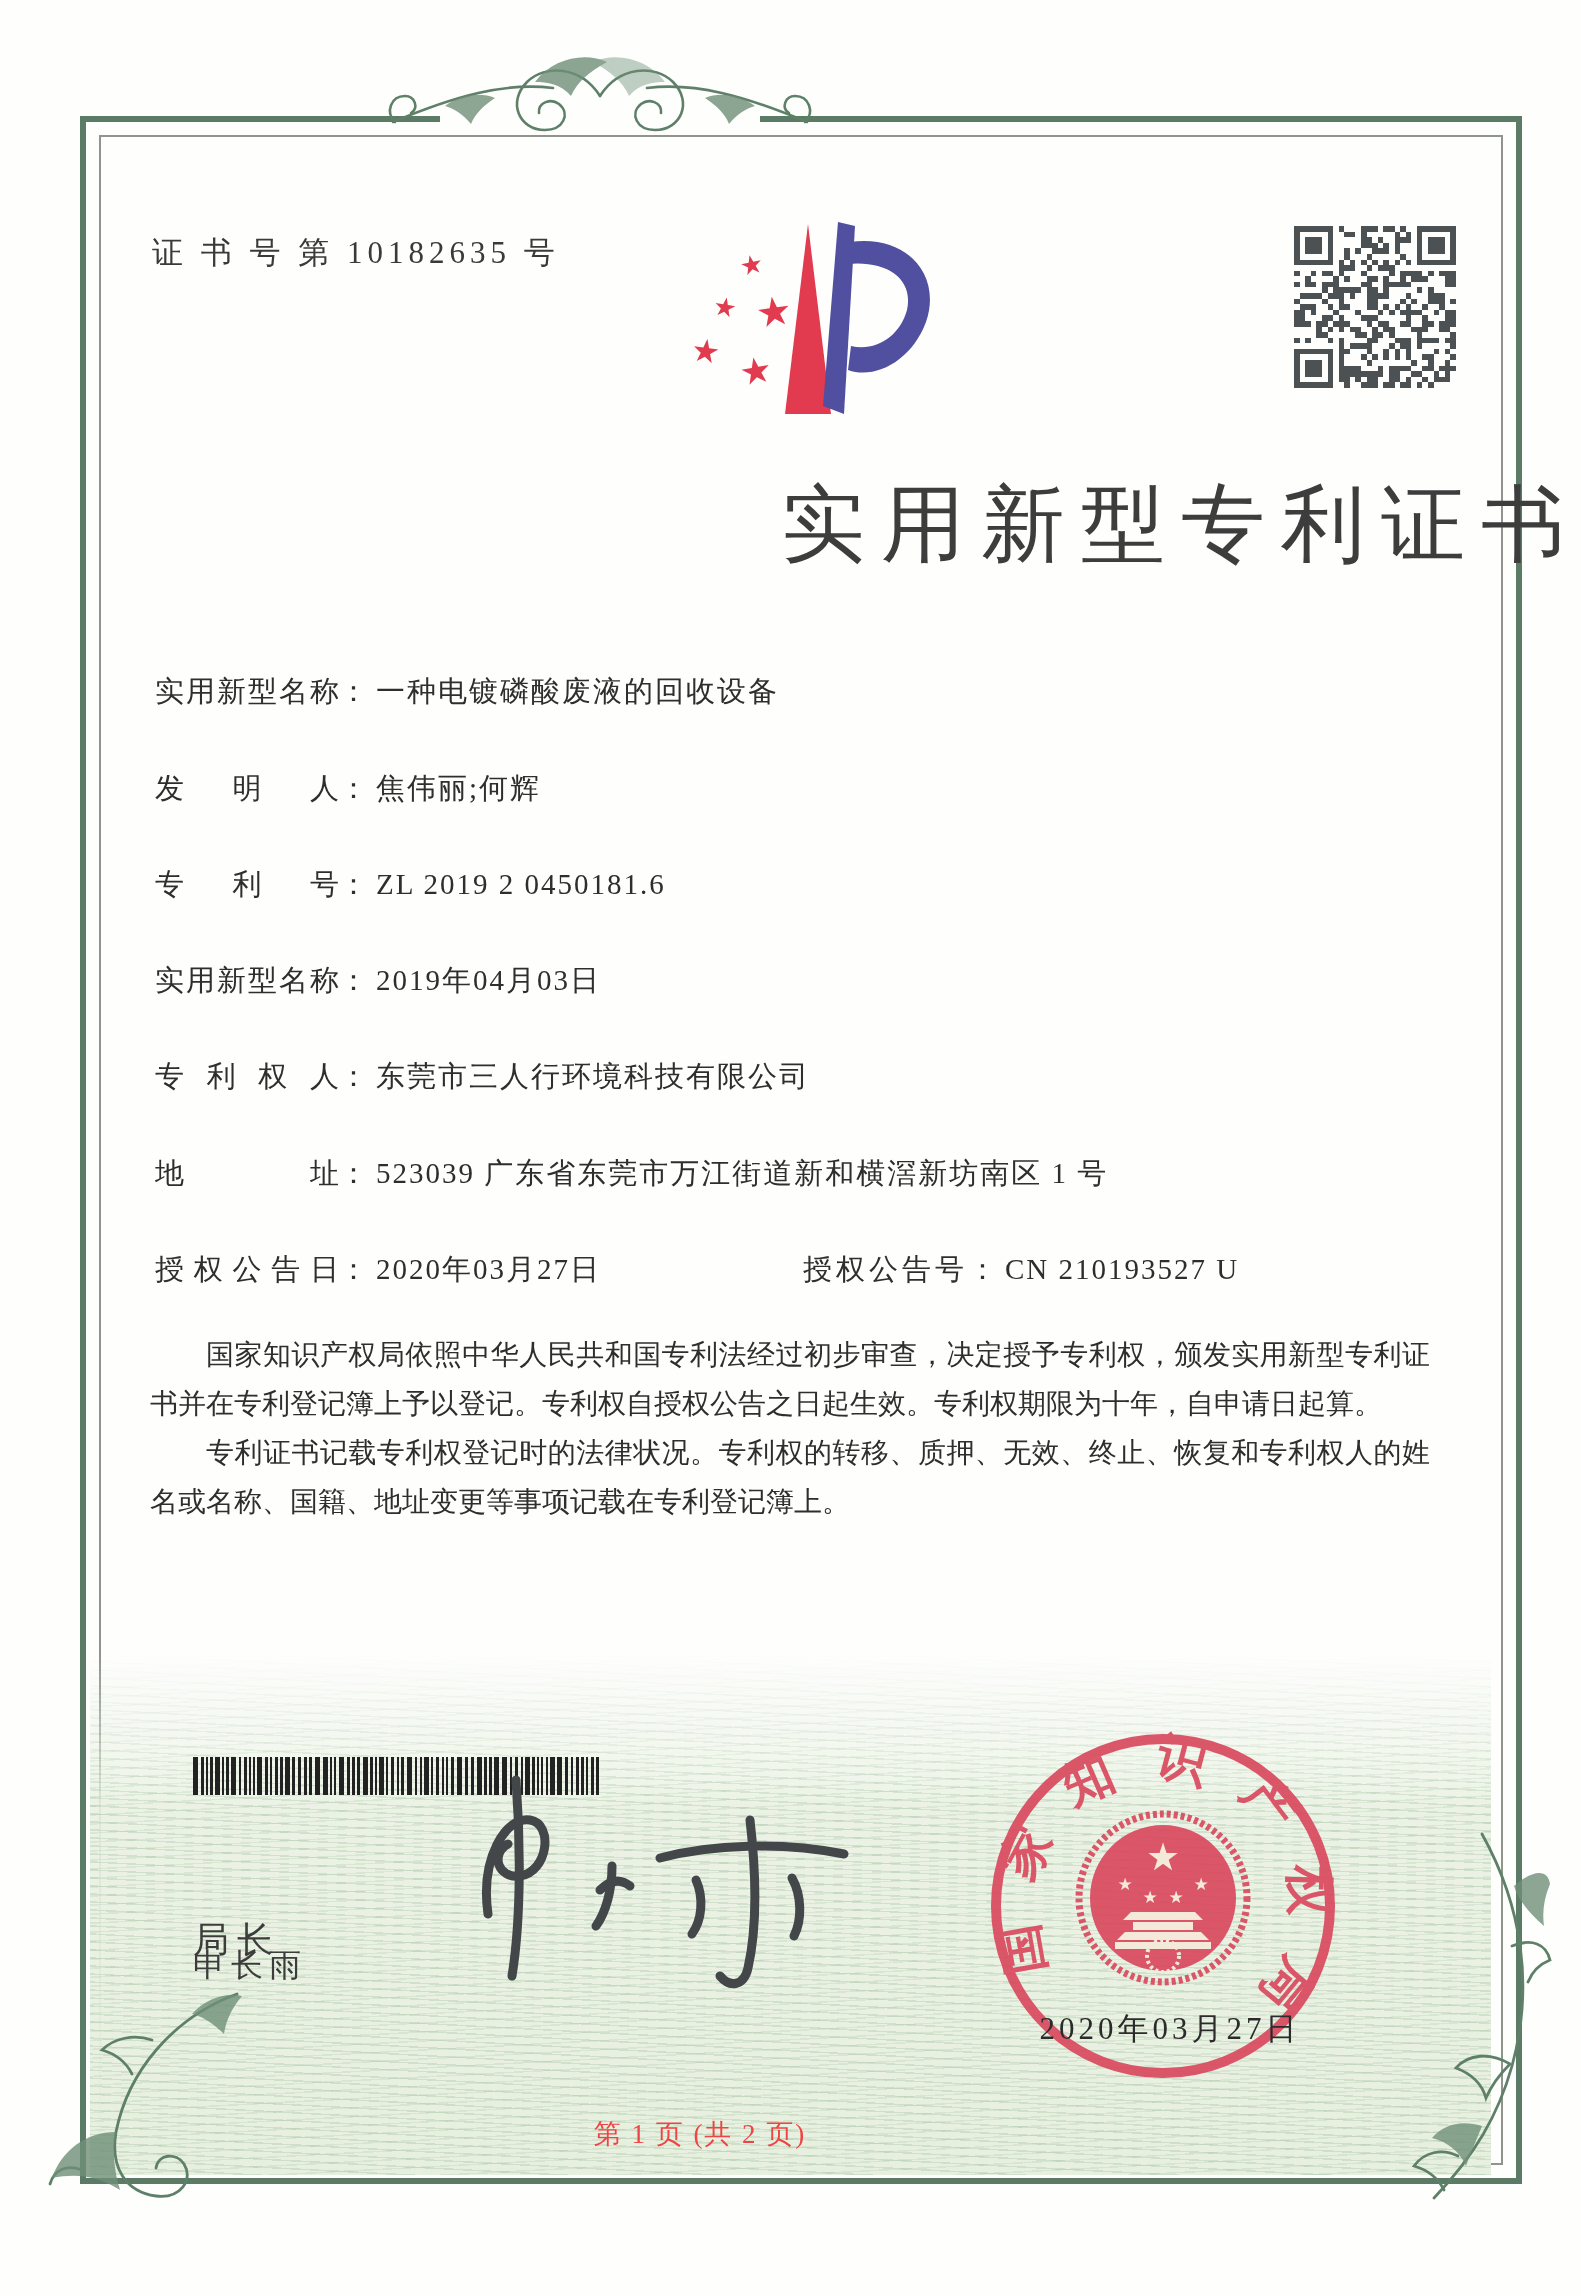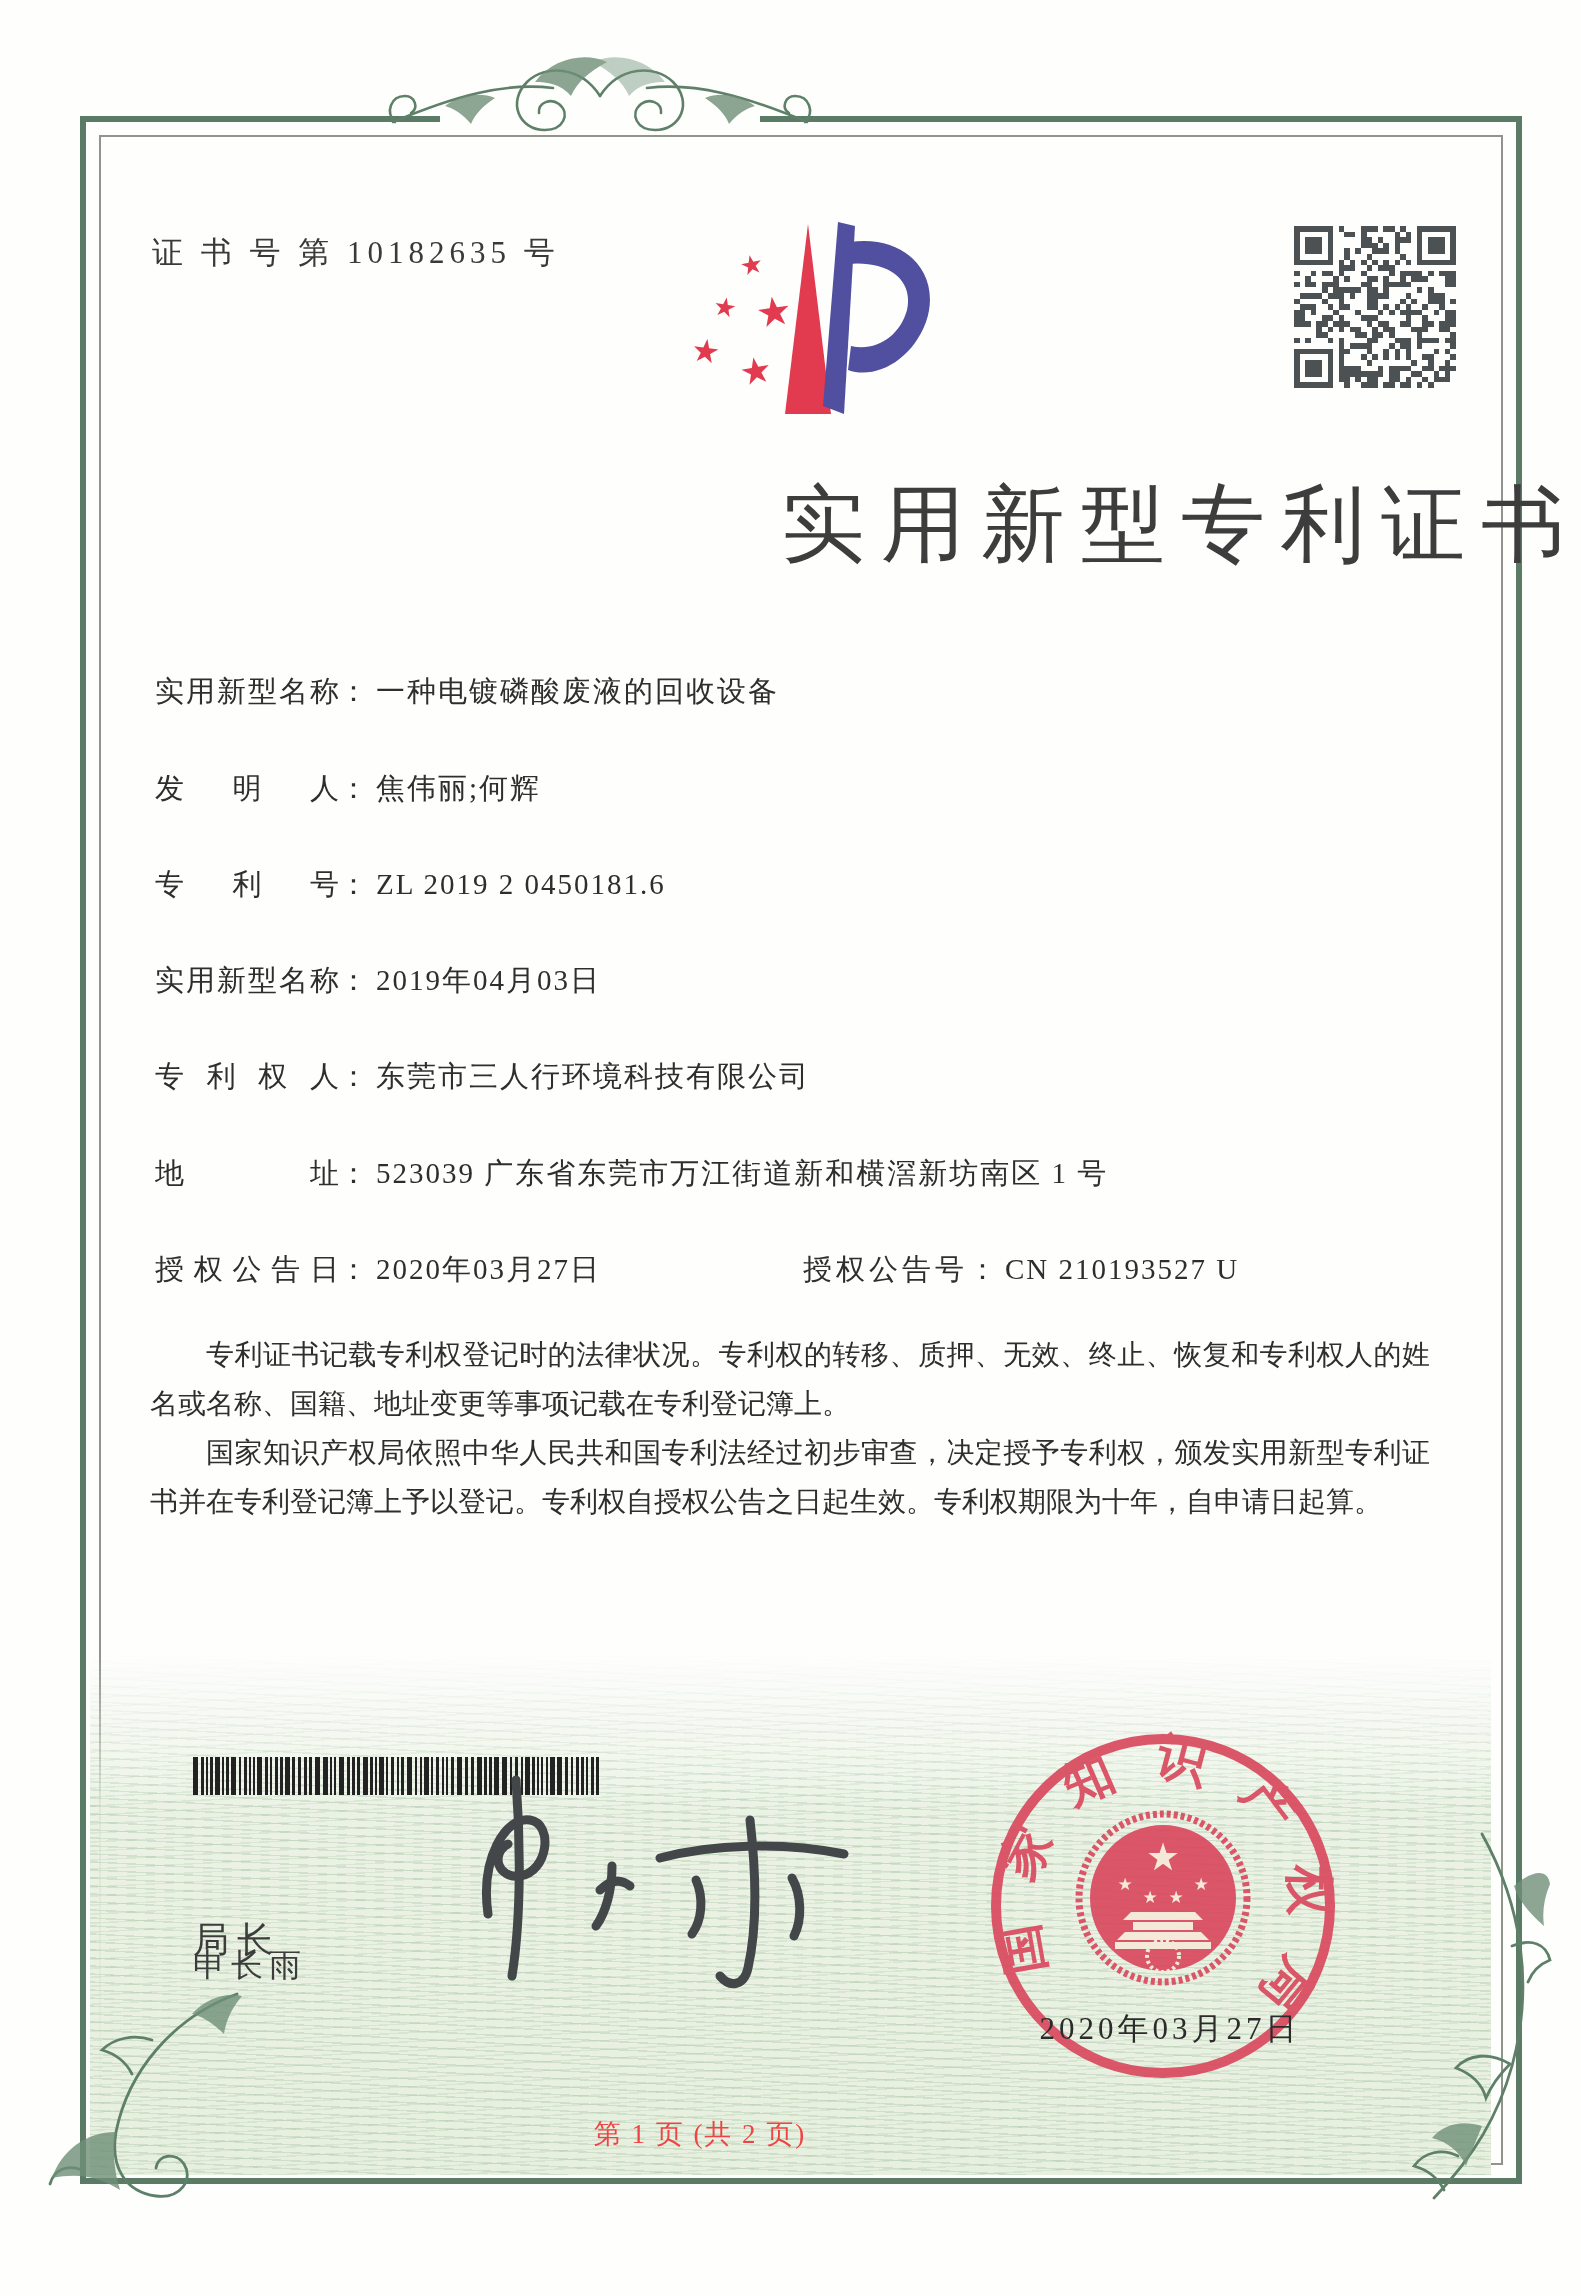--- a/index.html
+++ b/index.html
@@ -170,22 +170,22 @@
     <div class="row" style="top:494px">
       <span class="row-label">地址</span><span class="row-colon">：</span><span class="row-value">523039 广东省东莞市万江街道新和横滘新坊南区 1 号</span>
     </div>
     <div class="row" style="top:590px;width:1290px">
       <span class="row-label">授权公告日</span><span class="row-colon">：</span><span class="row-value">2020年03月27日</span>
       <span class="row2-cell"><span class="row2-label">授权公告号</span><span>：</span><span class="row-value">CN 210193527 U</span></span>
     </div>
   </div>
 
   <div class="paras">
+    <p>国家知识产权局依照中华人民共和国专利法经过初步审查，决定授予专利权，颁发实用新型专利证书并在专利登记簿上予以登记。专利权自授权公告之日起生效。专利权期限为十年，自申请日起算。</p>
     <p>专利证书记载专利权登记时的法律状况。专利权的转移、质押、无效、终止、恢复和专利权人的姓名或名称、国籍、地址变更等事项记载在专利登记簿上。</p>
-    <p>国家知识产权局依照中华人民共和国专利法经过初步审查，决定授予专利权，颁发实用新型专利证书并在专利登记簿上予以登记。专利权自授权公告之日起生效。专利权期限为十年，自申请日起算。</p>
   </div>
 
   <div class="barcode">
       <svg id="bc-svg" viewBox="0 0 412 38" width="412" height="38" shape-rendering="crispEdges">
         <path d="M0 0h5v38h-5zM8 0h3v38h-3zM13 0h2v38h-2zM17 0h3v38h-3zM22 0h5v38h-5zM29 0h2v38h-2zM33 0h3v38h-3zM38 0h5v38h-5zM46 0h2v38h-2zM51 0h3v38h-3zM56 0h2v38h-2zM60 0h2v38h-2zM64 0h5v38h-5zM72 0h3v38h-3zM77 0h2v38h-2zM82 0h3v38h-3zM87 0h3v38h-3zM92 0h5v38h-5zM99 0h3v38h-3zM105 0h3v38h-3zM111 0h3v38h-3zM116 0h3v38h-3zM122 0h5v38h-5zM130 0h5v38h-5zM137 0h2v38h-2zM141 0h2v38h-2zM146 0h5v38h-5zM154 0h3v38h-3zM159 0h3v38h-3zM164 0h3v38h-3zM170 0h5v38h-5zM177 0h3v38h-3zM182 0h2v38h-2zM186 0h5v38h-5zM193 0h2v38h-2zM198 0h3v38h-3zM204 0h2v38h-2zM208 0h3v38h-3zM214 0h5v38h-5zM222 0h2v38h-2zM227 0h2v38h-2zM231 0h5v38h-5zM238 0h2v38h-2zM243 0h3v38h-3zM249 0h2v38h-2zM253 0h2v38h-2zM258 0h3v38h-3zM264 0h5v38h-5zM272 0h3v38h-3zM278 0h3v38h-3zM284 0h5v38h-5zM291 0h3v38h-3zM296 0h3v38h-3zM301 0h5v38h-5zM309 0h5v38h-5zM317 0h2v38h-2zM322 0h3v38h-3zM328 0h2v38h-2zM332 0h5v38h-5zM339 0h3v38h-3zM344 0h2v38h-2zM348 0h2v38h-2zM353 0h2v38h-2zM357 0h5v38h-5zM364 0h5v38h-5zM372 0h3v38h-3zM378 0h2v38h-2zM383 0h3v38h-3zM388 0h3v38h-3zM393 0h2v38h-2zM398 0h3v38h-3zM403 0h3v38h-3z" fill="#222222"></path>
       </svg>
     </div>
 
   <div class="signer-title">局长</div>
   <div class="signer-name">申长雨</div>

